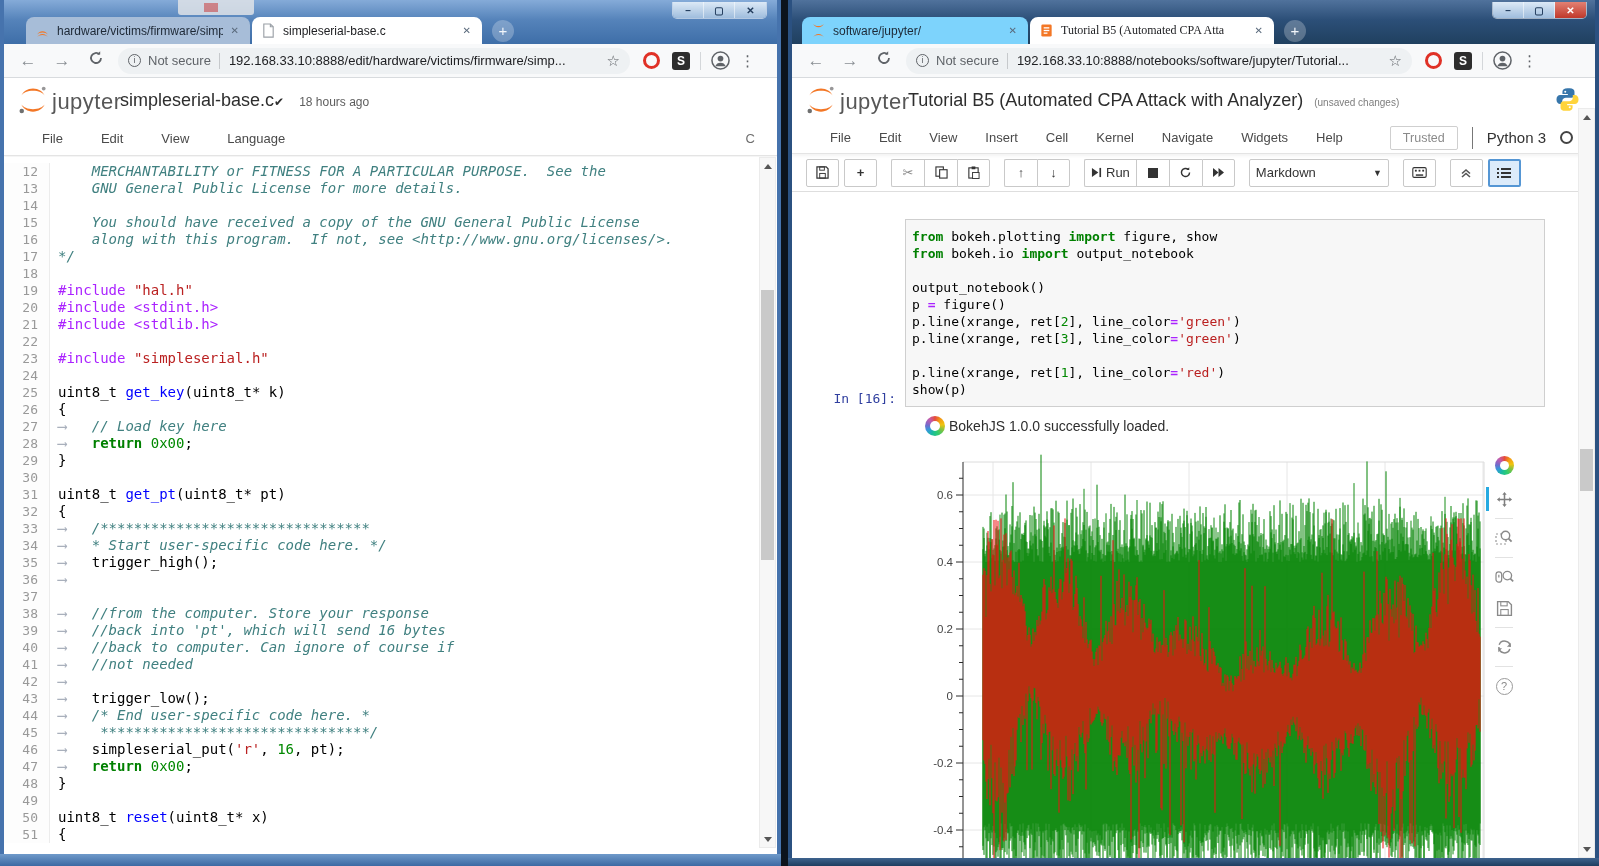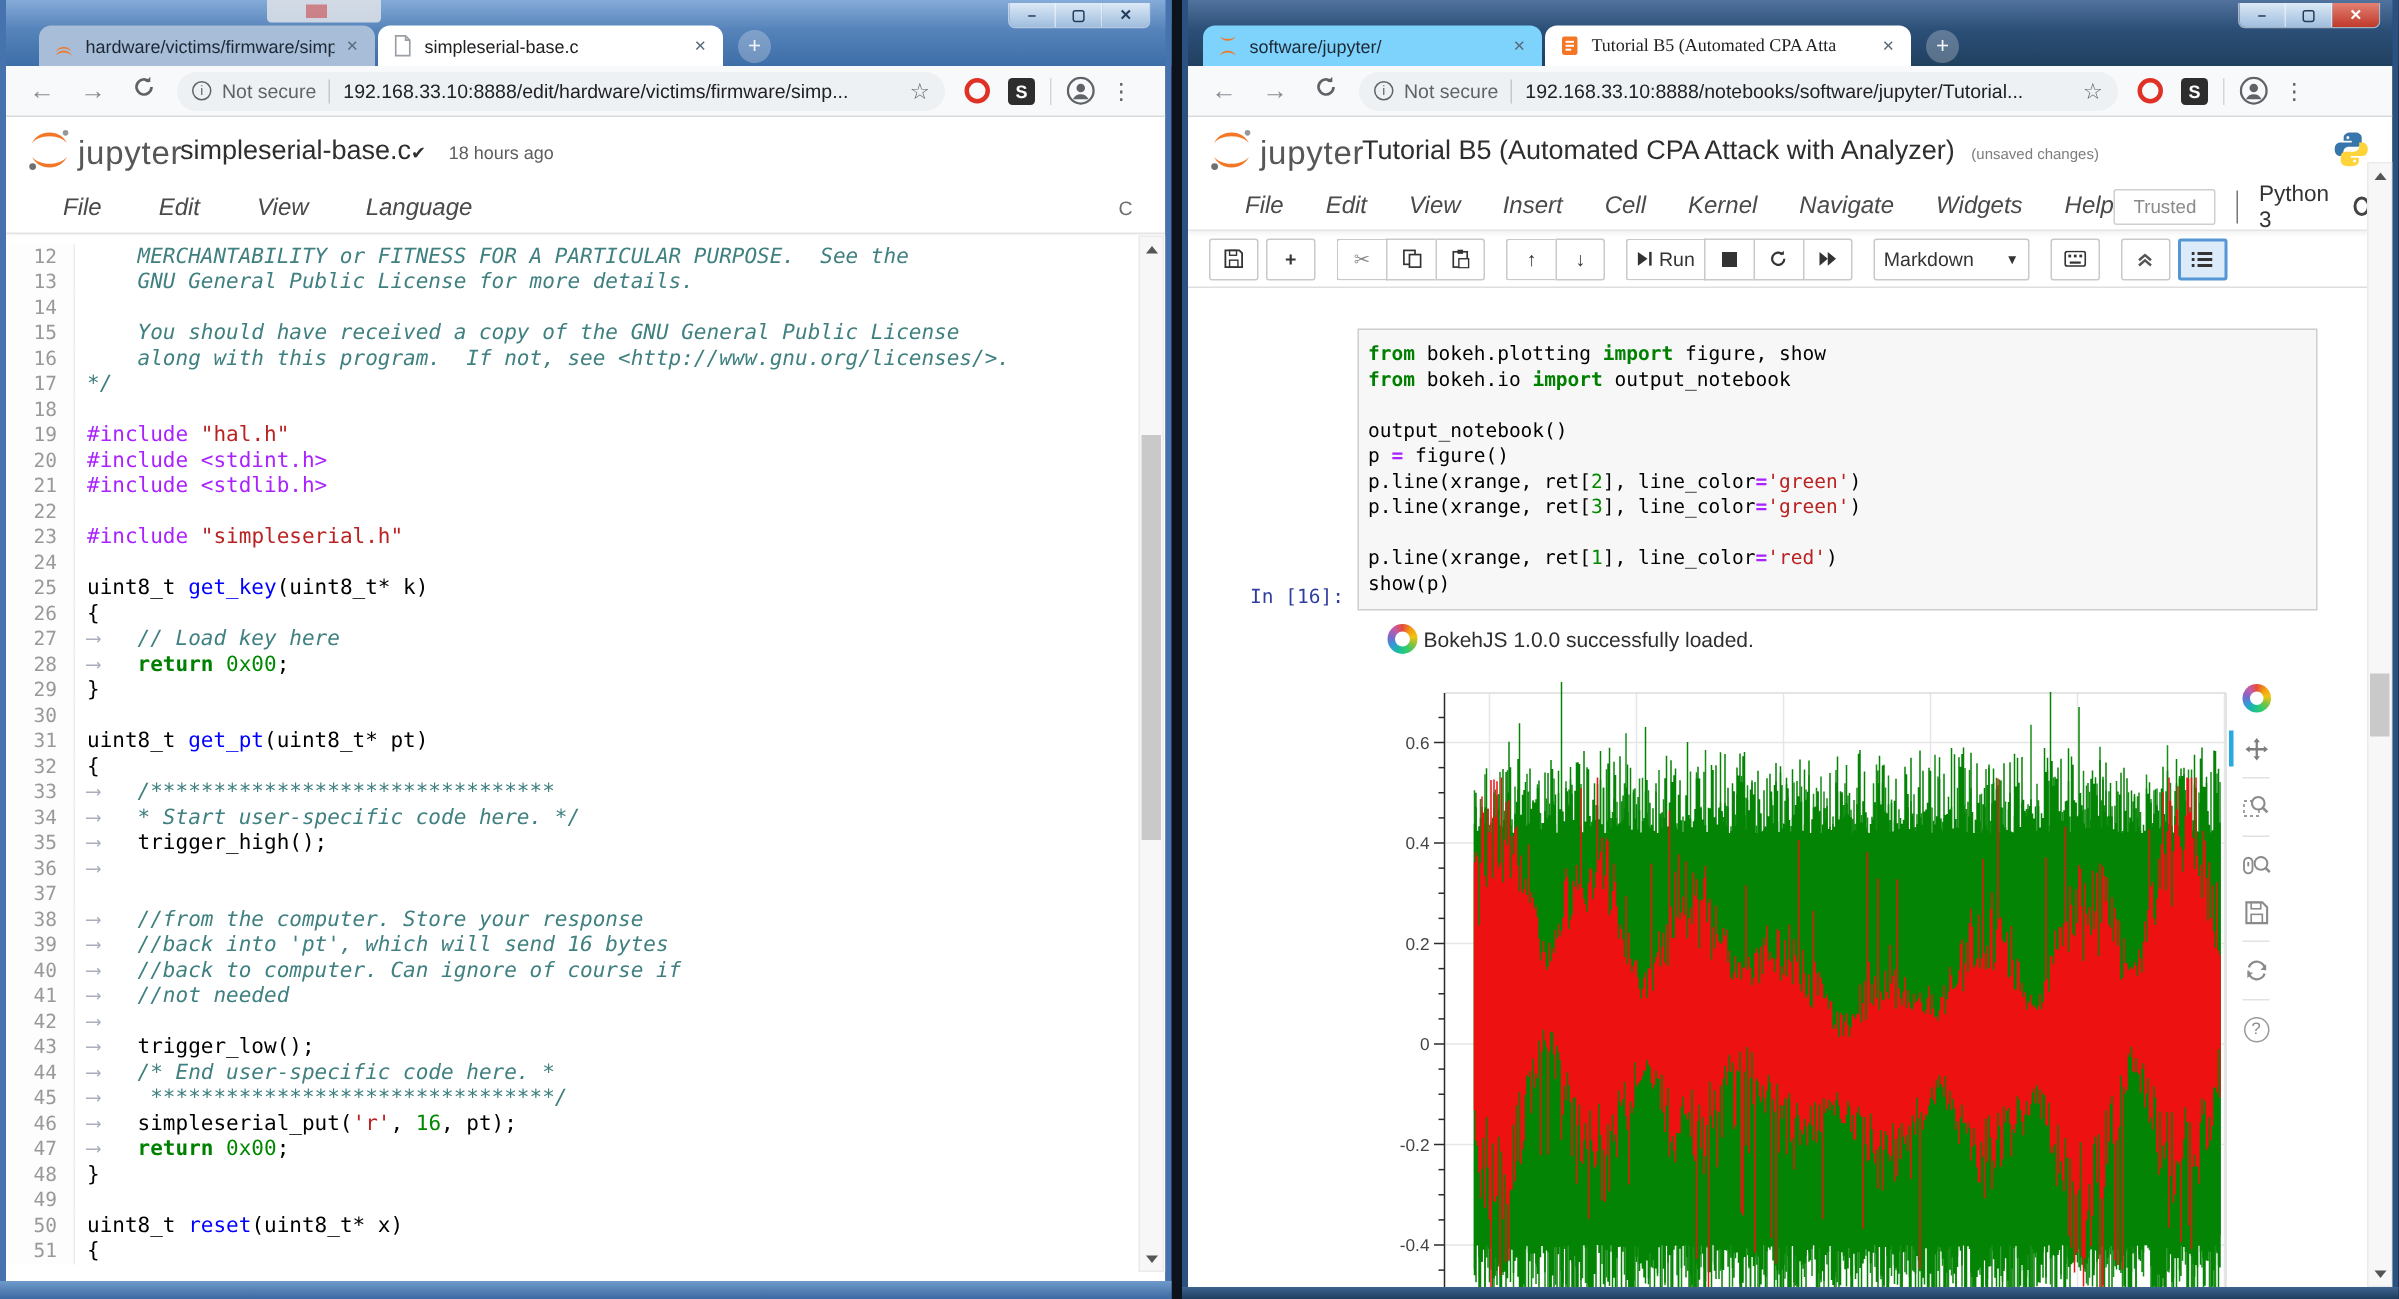--- a/index.html
+++ b/index.html
@@ -71,41 +71,41 @@
   .jlogo { position:absolute; left:14px; top:7px; display:flex; align-items:flex-end; }
   .jlogo .word { font-size:22px; color:#575757; letter-spacing:.5px; margin-left:4px; }
   .doc-title { position:absolute; left:116px; top:12px; font-size:18px; color:#2e2e2e; white-space:nowrap; }
   .doc-title .chk { font-size:12px; }
   .ago { font-size:12px; color:#5d5d5d; margin-left:10px; }
   .unsaved { font-size:10px; color:#7d7d7d; margin-left:6px; }
   .pylogo { position:absolute; right:14px; top:8px; }
 
   .menubar { height:34px; display:flex; align-items:center; padding:0 22px 0 38px;
              border-bottom:1px solid #e4e4e4; box-shadow:0 2px 3px rgba(0,0,0,.05); position:relative; }
-  .menu-items { display:flex; gap:38px; font-size:16px; color:#4a4a4a;font-style:italic; }
+  .menu-items { display:flex; gap:38px; font-size:13px; color:#4a4a4a; }
   #right-win .menu-items { gap:28px; }
   .mb-right { margin-left:auto; display:flex; align-items:center; gap:14px; }
   .lang-c { color:#6e6e6e; font-size:13px; }
   .trusted { border:1px solid #cfcfcf; color:#8a8a8a; font-size:12.5px; padding:4px 12px; border-radius:2px; }
   .kernel-sep { width:1px; height:22px; background:#777; }
   .kname { font-size:15px; color:#333; }
   .kcircle { width:13px; height:13px; border:2px solid #444; border-radius:50%; }
 
   
   .nbtoolbar { height:38px; display:flex; align-items:center; gap:5px; padding-left:14px;
                border-bottom:1px solid #dedede; }
   .tbtn { height:28px; min-width:33px; border:1px solid #c9c9c9; border-radius:2px; background:#fff;
           display:flex; align-items:center; justify-content:center; color:#333; font-size:13px; gap:4px; padding:0 6px; }
   .tbtn svg { display:block; }
   .tgrp { display:flex; }
   .tgrp .tbtn { border-radius:0; border-right-width:0; }
   .tgrp .tbtn:first-child { border-radius:2px 0 0 2px; }
   .tgrp .tbtn:last-child  { border-radius:0 2px 2px 0; border-right-width:1px; }
   .gap { width:4px; }
-  .sel { width:104px; justify-content:space-between; }
+  .sel { width:140px; justify-content:space-between; }
   .sel .car { font-size:9px; color:#333; }
   .tbtn.hl { border:2px solid #5596d4; background:#dcebfa; }
 
   
   .nbbody { position:absolute; top:116px; left:0; right:17px; bottom:0; overflow:hidden; background:#fff; }
   .cellrow { display:flex; margin-top:25px;align-items:flex-end; }
   .prompt { width:113px; text-align:right; padding:9px 9px 0 0; color:#303F9F;
             font:13px/17px "DejaVu Sans Mono", monospace; flex:none; }
   .inputbox { width:640px; border:1px solid #cfcfcf; background:#f7f7f7; padding:8px 6px;
               font:13px/17px "DejaVu Sans Mono", monospace; }

